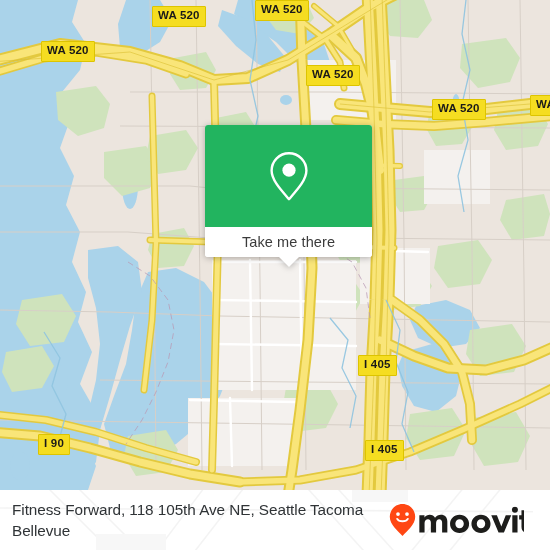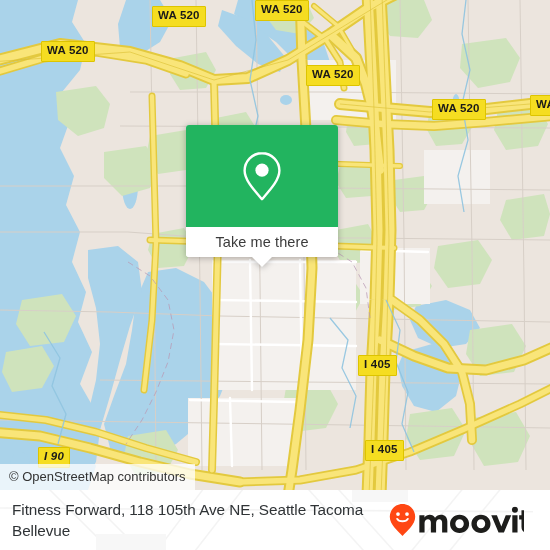--- a/index.html
+++ b/index.html
@@ -67,23 +67,23 @@
     font-family: "Liberation Sans", sans-serif;
     font-size: 13px;
     line-height: 1;
     padding: 6px 9px 7px 9px;
     white-space: nowrap;
   }
 
   
   .popup {
     position: absolute;
-    left: 186px;
+    left: 205px;
     top: 125px;
-    width: 152px;
+    width: 167px;
     z-index: 40;
     filter: drop-shadow(0 1px 3px rgba(0,0,0,0.28));
   }
   .popup-body {
     background: #ffffff;
     border-radius: 3px;
     overflow: hidden;
   }
   .popup-green {
     background: #22b45f;
@@ -370,23 +370,22 @@
     </svg>
 
     <div class="shield" style="left:41px;  top:41px;">WA 520</div>
     <div class="shield" style="left:152px; top:6px;">WA 520</div>
     <div class="shield" style="left:306px; top:65px;">WA 520</div>
     <div class="shield" style="left:255px; top:0px;">WA 520</div>
     <div class="shield" style="left:432px; top:99px;">WA 520</div>
     <div class="shield" style="left:530px; top:95px;">WA 5</div>
     <div class="shield" style="left:358px; top:355px;">I 405</div>
     <div class="shield" style="left:365px; top:440px;">I 405</div>
-    <div class="shield" style="left:38px;  top:447px;font-style:italic;">I 90</div>
-
-    <div class="attribution">© OpenStreetMap contributors</div>
+    <div class="shield" style="left:38px;  top:434px;">I 90</div>
+
 
     <div class="popup">
       <div class="popup-body">
         <div class="popup-green">
           <svg class="popup-pin" viewBox="0 0 42 52" xmlns="http://www.w3.org/2000/svg">
             <path d="M21 3.2 C11.4 3.2 3.6 11 3.6 20.6 C3.6 30.6 14 41 21 49.2
                      C28 41 38.4 30.6 38.4 20.6 C38.4 11 30.6 3.2 21 3.2 Z" fill="none" stroke="#ffffff" stroke-width="2.4" stroke-linejoin="round"></path>
             <circle cx="21" cy="20.2" r="6.6" fill="#ffffff"></circle>
           </svg>
         </div>

